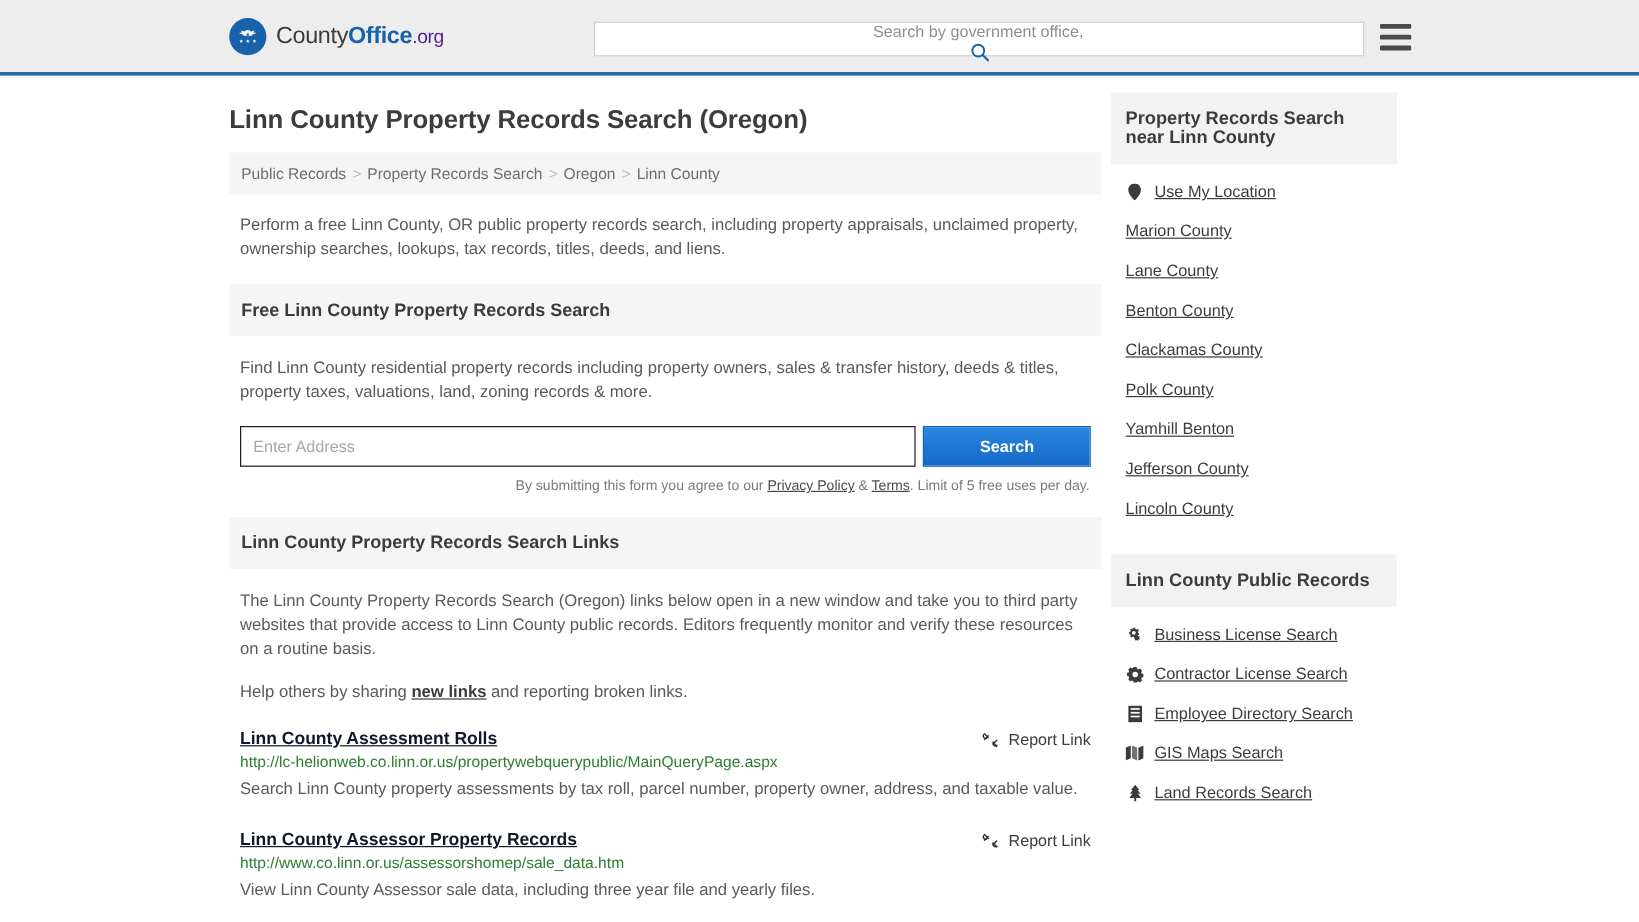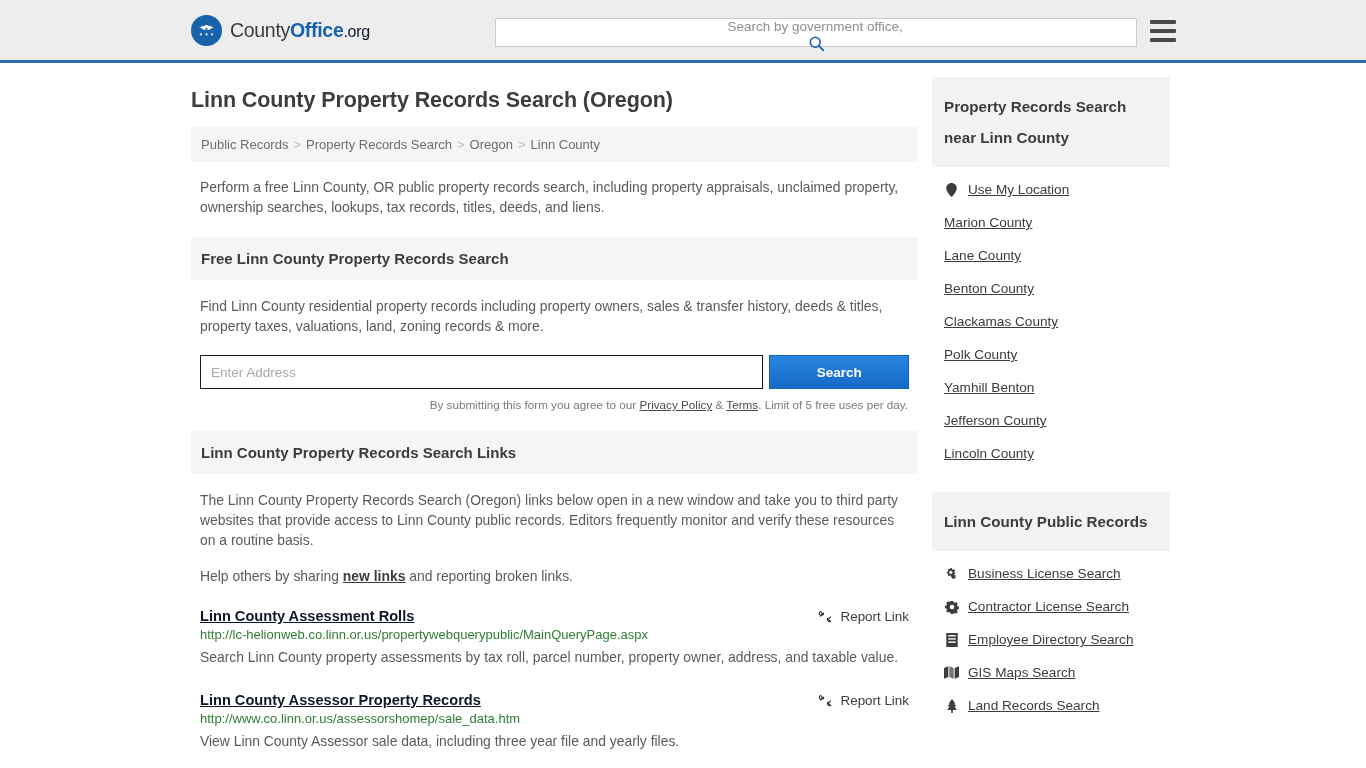--- a/index.html
+++ b/index.html
@@ -37,21 +37,21 @@
     flex-shrink: 0;
   }
   .logo-text {
     margin-left: 8px;
     font-size: 19.5px;
     letter-spacing: -0.3px;
     white-space: nowrap;
   }
   .logo-text .t1 { color: #3b3b3b; }
   .logo-text .t2 { color: #1862ab; font-weight: bold; }
-  .logo-text .t3 { color: #0f172a; font-size: 16px; }
+  .logo-text .t3 { color: #4c1d95; font-size: 16px; }
 
   .header-search {
     position: absolute;
     left: 495px;
     top: 18px;
     width: 642px;
     height: 29px;
     background: #fff;
     border: 1px solid #ccc;
     display: flex;
@@ -91,21 +91,21 @@
     height: 4px;
     background: #4a4a4a;
     border-radius: 1px;
   }
 
   
   .page {
     width: 1366px;
     padding: 0 191px;
     display: flex;
-    gap: 14px;
+    gap: 8px;
     align-items: flex-start;
   }
   .main-col { width: 727px; flex-shrink: 0; }
   .side-col { width: 238px; flex-shrink: 0; }
 
   h1.page-title {
     font-size: 21.5px;
     color: #3c3c3c;
     margin: 25px 0 14px 0;
     font-weight: bold;
@@ -238,21 +238,21 @@
   }
 
   
   .side-panel { margin-bottom: 6px; }
   .side-head {
     background: #f2f2f2;
     padding: 14px 12px;
     font-size: 15.2px;
     font-weight: bold;
     color: #3c3c3c;
-    line-height: 31px;
+    line-height: 16px;
   }
   .side-list { padding: 6px 12px 0 12px; }
   .side-link {
     display: flex;
     align-items: center;
     gap: 9px;
     padding: 9px 0;
     font-size: 13.6px;
     cursor: pointer;
   }

